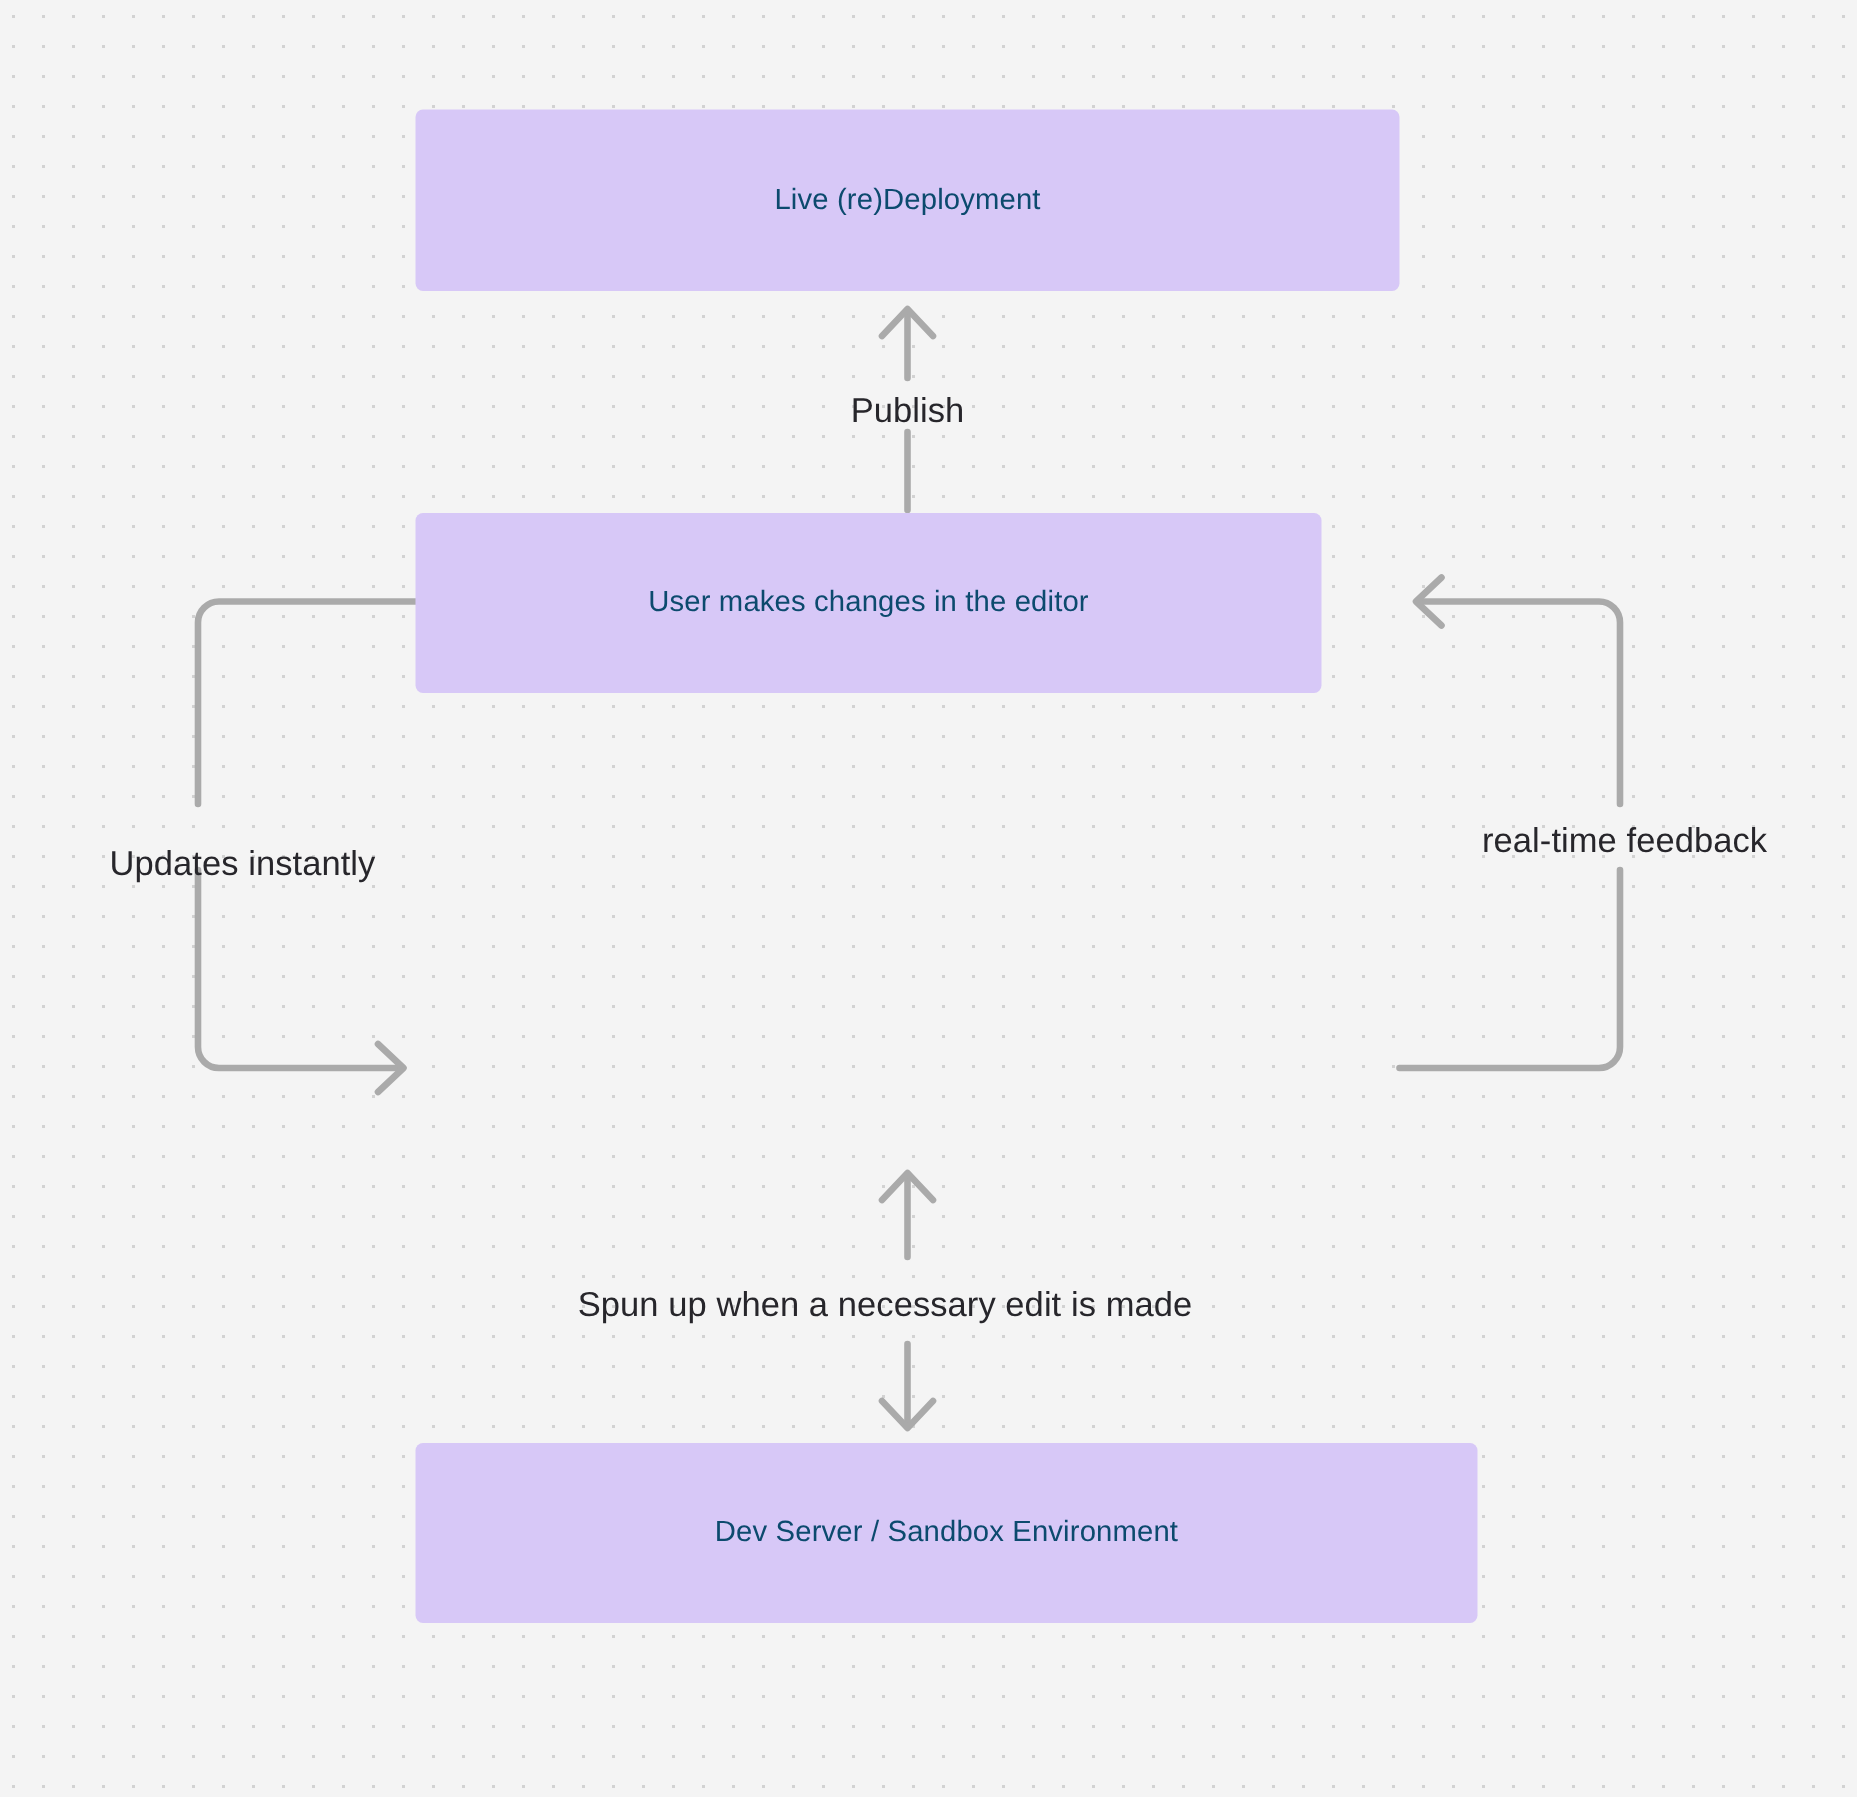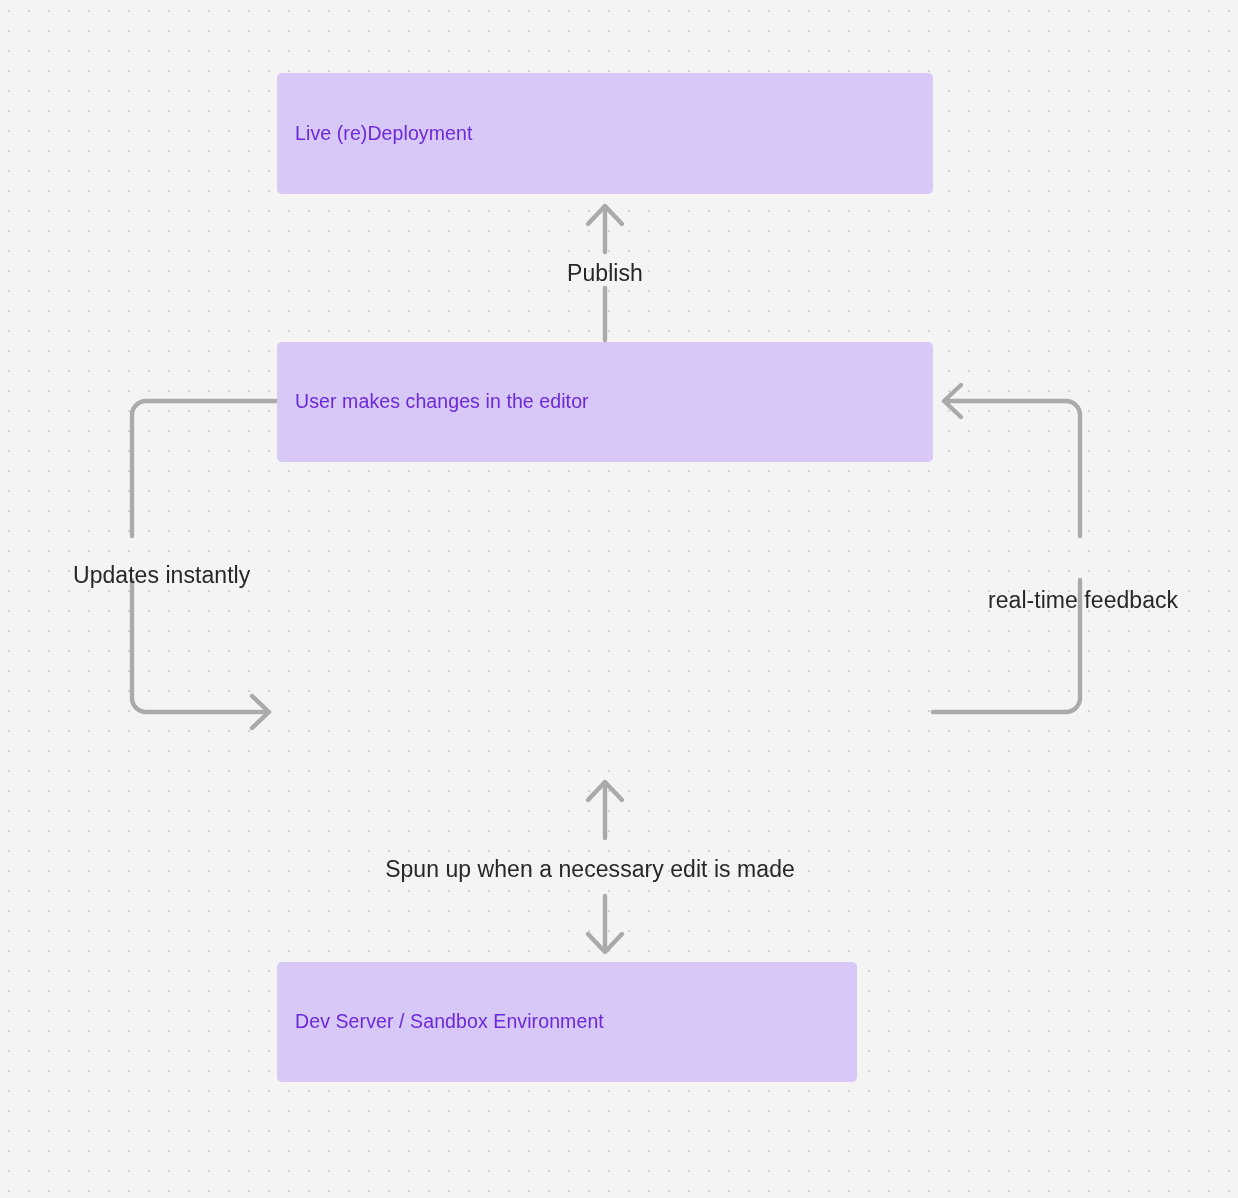--- a/index.html
+++ b/index.html
@@ -29,23 +29,23 @@
     height: 1198px;
     pointer-events: none;
   }
   .node {
     position: absolute;
     box-sizing: border-box;
     background-color: #d7c8f7;
     border-radius: 5px;
     display: flex;
     align-items: center;
-    justify-content: flex-start;
+    justify-content: center;
     text-align: center;
-    color: #6d28d9;
+    color: #0c4a6e;
     font-size: 19.5px;
     letter-spacing: 0.1px;
     line-height: 1.3;
     padding: 0 18px;
   }
   .edge-label {
     position: absolute;
     color: #27262b;
     font-size: 23px;
     line-height: 1;
@@ -89,30 +89,30 @@
         <path d="M 588 934 L 605 952 L 622 934"></path>
       </g>
 
     </g>
   </svg>
 
   <div class="node" style="left:277px; top:73px; width:656px; height:121px;">
     <span>Live (re)Deployment</span>
   </div>
 
-  <div class="node" style="left:277px; top:342px; width:656px; height:120px;">
+  <div class="node" style="left:277px; top:342px; width:604px; height:120px;">
     <span>User makes changes in the editor</span>
   </div>
 
 
-  <div class="node" style="left:277px; top:962px; width:580px; height:120px;">
+  <div class="node" style="left:277px; top:962px; width:708px; height:120px;">
     <span>Dev Server / Sandbox Environment</span>
   </div>
 
   <div class="edge-label center" style="left:605px; top:262px;">Publish</div>
 
   <div class="edge-label" style="left:49px; top:564px;margin-left:24px;">Updates instantly</div>
 
-  <div class="edge-label" style="left:988px; top:549px;margin-top:40px;">real-time feedback</div>
+  <div class="edge-label" style="left:988px; top:549px;">real-time feedback</div>
 
   <div class="edge-label center" style="left:590px; top:858px;">Spun up when a necessary edit is made</div>
 
 </div>
 
 </body></html>

